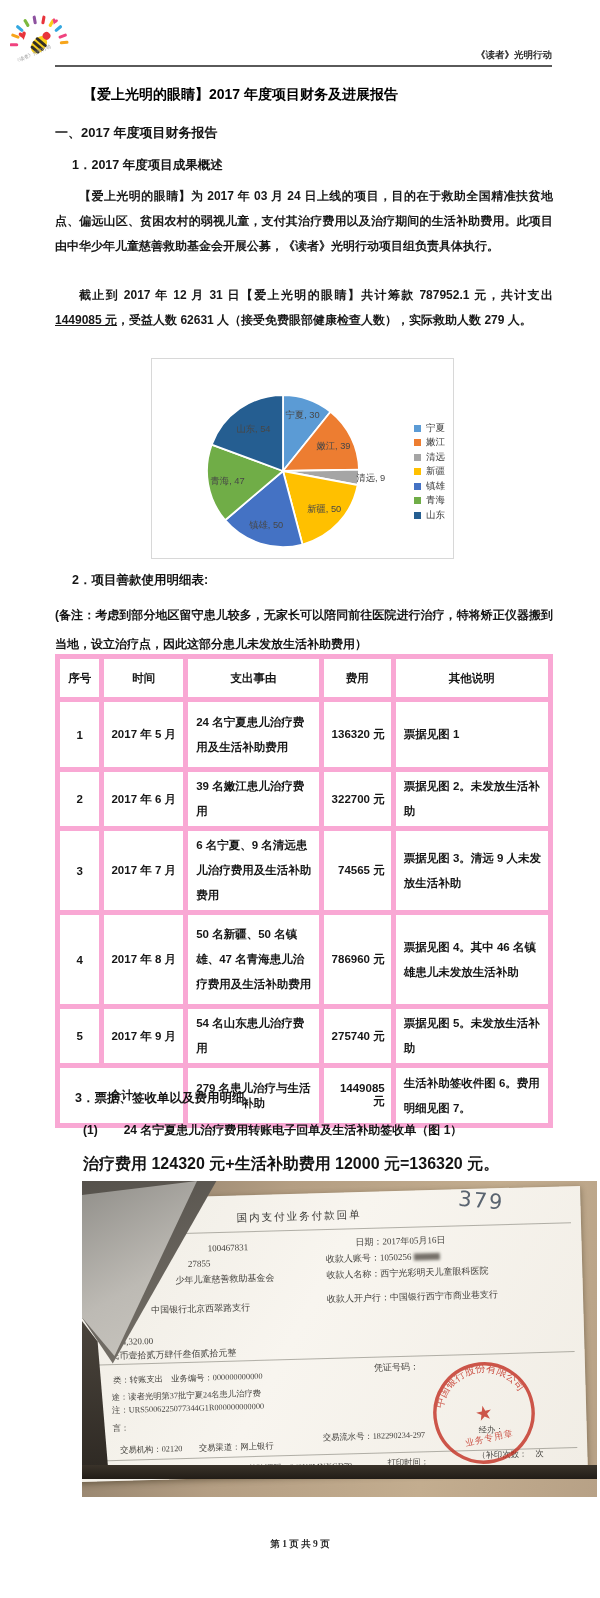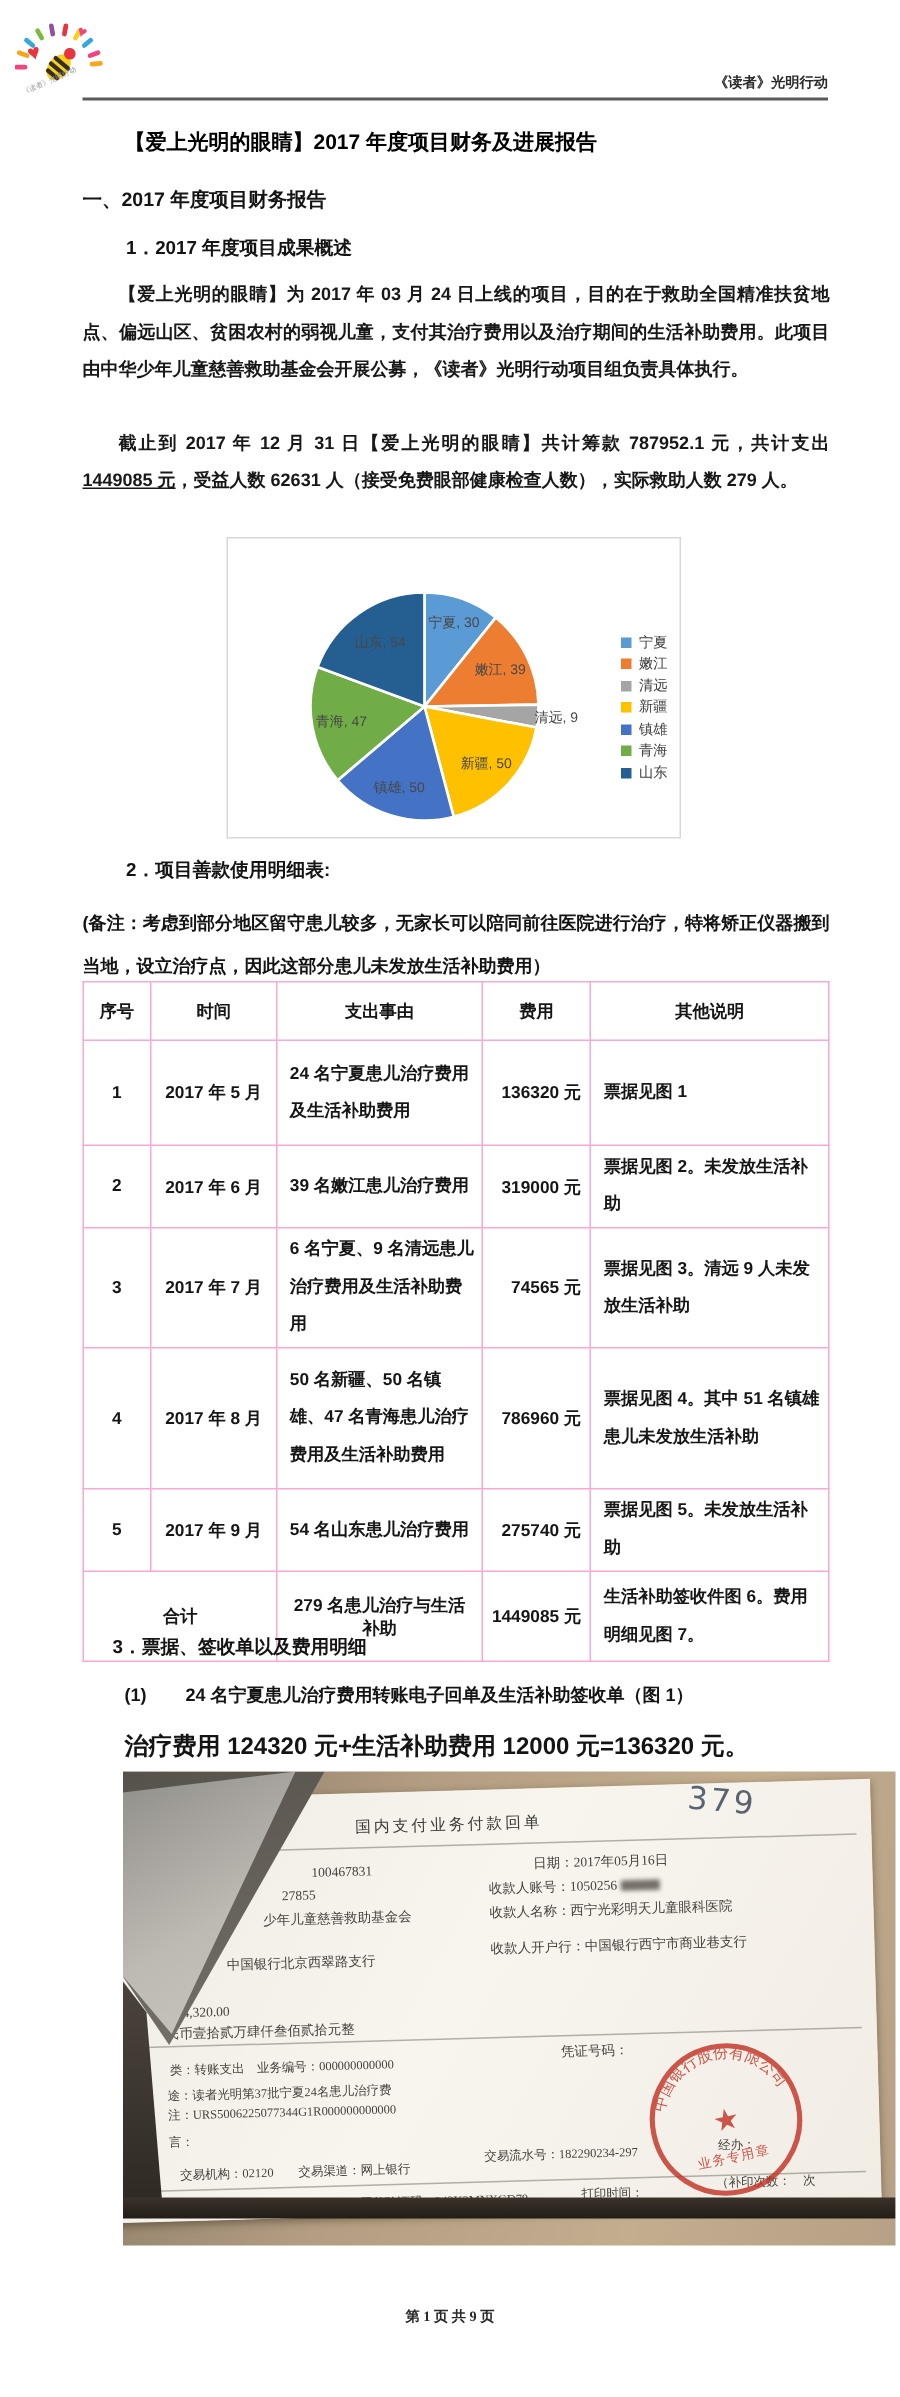--- a/index.html
+++ b/index.html
@@ -5,35 +5,35 @@
   html,body{margin:0;padding:0;}
   body{width:600px;height:1598px;background:#fdfdfd;font-family:"Liberation Sans","DejaVu Sans",sans-serif;color:#141414;}
   .page{position:relative;width:600px;height:1598px;background:#fff;overflow:hidden;}
   .abs{position:absolute;}
   
   .brand{top:49px;left:55px;width:497px;text-align:right;font-size:9.5px;font-weight:700;color:#2b2b2b;font-family:"Liberation Serif","DejaVu Serif",serif;}
   .header-rule{top:65px;left:55px;width:497px;height:2px;background:#5a5a5a;}
   .doc-title{top:86px;left:0;width:481px;text-align:center;font-size:14px;font-weight:700;color:#000;}
   
   .sec-h1{top:124px;left:55px;font-size:13px;font-weight:700;}
-  .sec-h2{left:84px;font-size:12.5px;font-weight:700;}
+  .sec-h2{left:72px;font-size:12.5px;font-weight:700;}
   .para{left:55px;width:498px;font-size:12px;font-weight:600;line-height:25px;text-align:justify;text-indent:2em;color:#181818;}
   .u{text-decoration:underline;}
   
   .chart-box{top:358px;left:151px;width:301px;height:199px;border:1px solid #d8d8d8;background:#fff;}
   .chart-title{position:absolute;top:10px;left:0;width:268px;text-align:center;font-size:11.5px;color:#595959;letter-spacing:1px;font-weight:600;}
   .pie-wrap{position:absolute;left:46px;top:24px;}
   .pie-label{font-size:9.3px;fill:#474747;}
   .legend{position:absolute;left:262px;top:62px;}
   .legend-item{display:flex;align-items:center;height:14.5px;font-size:9.5px;color:#404040;}
   .swatch{display:inline-block;width:7px;height:7px;margin-right:5px;flex:none;}
   .note{top:601px;left:55px;width:498px;font-size:12px;font-weight:700;line-height:29px;text-align:justify;}
   
   .exp-table{top:654px;left:55px;width:498px;border-collapse:collapse;font-size:11.5px;font-weight:600;color:#161616;table-layout:fixed;}
-  .exp-table th,.exp-table td{border:1px solid #f9a8d4;padding:2px 5px;vertical-align:middle;}
+  .exp-table th,.exp-table td{border:5px solid #f9a8d4;padding:2px 5px;vertical-align:middle;}
   .exp-table th{font-weight:700;text-align:center;height:34px;}
   .exp-table td.c0,.exp-table td.c1{text-align:center;}
   .exp-table td.c2{text-align:left;line-height:25px;padding-left:8px;}
   .exp-table td.c3{text-align:right;padding-right:6px;}
   .exp-table td.c4{text-align:left;line-height:25px;padding-left:8px;}
   .exp-table tr.r0{height:70px;} .exp-table tr.r1{height:38px;} .exp-table tr.r2{height:64px;}
   .exp-table tr.r3{height:94px;} .exp-table tr.r4{height:46px;} .exp-table tr.total{height:60px;}
   .exp-table tr.total td.t-label{text-align:center;}
   .exp-table tr.total td.t-cause{text-align:center;}
   .exp-table tr.total td.t-amount{text-align:right;padding-right:6px;}
@@ -176,36 +176,36 @@
           <td class="c0">1</td>
           <td class="c1">2017 年 5 月</td>
           <td class="c2">24 名宁夏患儿治疗费用及生活补助费用</td>
           <td class="c3">136320 元</td>
           <td class="c4">票据见图 1</td>
         </tr>
         <tr class="r1">
           <td class="c0">2</td>
           <td class="c1">2017 年 6 月</td>
           <td class="c2">39 名嫩江患儿治疗费用</td>
-          <td class="c3">319000 元</td>
+          <td class="c3">322700 元</td>
           <td class="c4">票据见图 2。未发放生活补助</td>
         </tr>
         <tr class="r2">
           <td class="c0">3</td>
           <td class="c1">2017 年 7 月</td>
           <td class="c2">6 名宁夏、9 名清远患儿治疗费用及生活补助费用</td>
           <td class="c3">74565 元</td>
           <td class="c4">票据见图 3。清远 9 人未发放生活补助</td>
         </tr>
         <tr class="r3">
           <td class="c0">4</td>
           <td class="c1">2017 年 8 月</td>
           <td class="c2">50 名新疆、50 名镇雄、47 名青海患儿治疗费用及生活补助费用</td>
           <td class="c3">786960 元</td>
-          <td class="c4">票据见图 4。其中 51 名镇雄患儿未发放生活补助</td>
+          <td class="c4">票据见图 4。其中 46 名镇雄患儿未发放生活补助</td>
         </tr>
         <tr class="r4">
           <td class="c0">5</td>
           <td class="c1">2017 年 9 月</td>
           <td class="c2">54 名山东患儿治疗费用</td>
           <td class="c3">275740 元</td>
           <td class="c4">票据见图 5。未发放生活补助</td>
         </tr>
         <tr class="total">
           <td class="t-label" colspan="2">合计</td>

